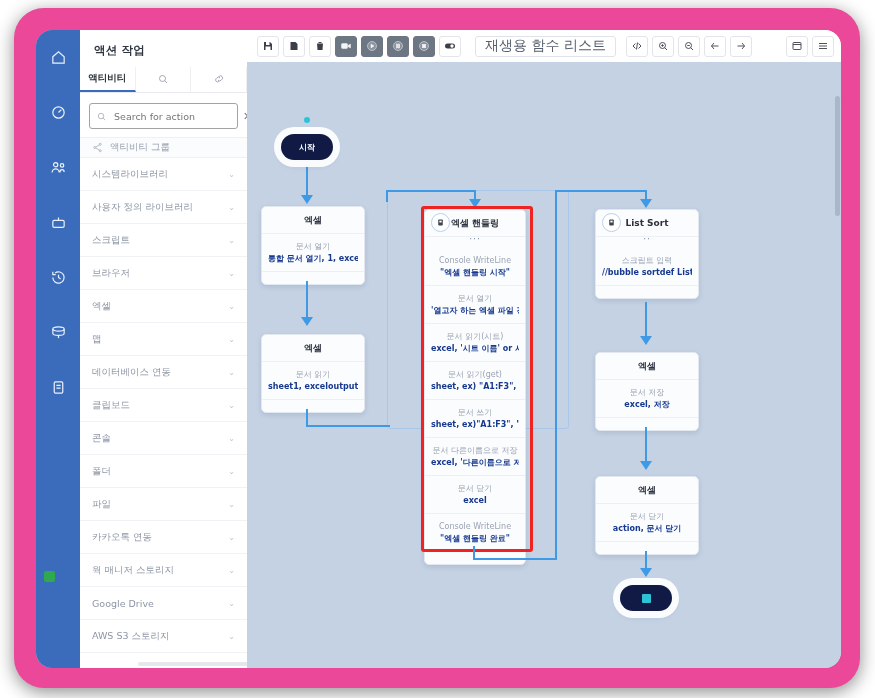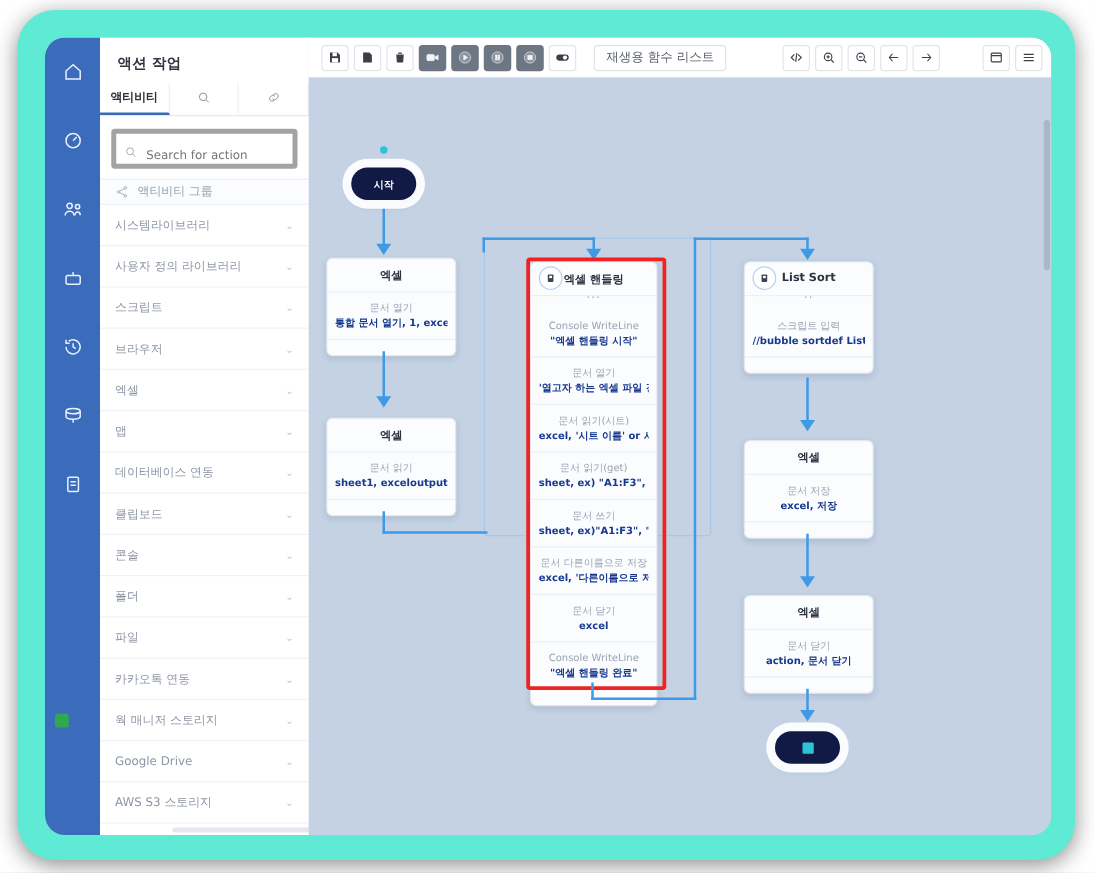--- a/index.html
+++ b/index.html
@@ -1,40 +1,40 @@
 <!DOCTYPE html>
 <html><head>
 <meta charset="utf-8">
 <style>
   html,body{margin:0;padding:0;background:#ffffff;}
   body{width:875px;height:698px;overflow:hidden;font-family:"DejaVu Sans","Liberation Sans",sans-serif;}
 
   
   .device{position:absolute;left:14px;top:8px;width:846px;height:680px;
-          background:#5eead4;border-radius:30px;box-shadow:0 4px 18px rgba(0,0,0,.45);}
+          background:#ec4899;border-radius:30px;box-shadow:0 4px 18px rgba(0,0,0,.45);}
   .screen{position:absolute;left:22px;top:22px;width:805px;height:638px;
           background:#c4d2e4;border-radius:16px;overflow:hidden;}
 
   
   .rail{position:absolute;left:0;top:0;width:44px;height:100%;background:#3a6cbb;}
   .rail .ricon{width:44px;height:55px;display:flex;align-items:center;justify-content:center;color:#eaf1fb;}
   .rail .ricon svg{width:17px;height:17px;display:block;}
   .rail-badge{position:absolute;left:8px;bottom:86px;width:11px;height:11px;background:#2fa84f;border-radius:2px;}
 
   
   .panel{position:absolute;left:44px;top:0;width:167px;height:100%;background:#ffffff;
          border-right:1px solid #e6e9ef;}
   .panel-title{padding:13px 14px 9px 14px;font-size:11.5px;font-weight:bold;color:#303640;letter-spacing:.2px;}
   .panel-tabs{display:flex;border-bottom:1px solid #e6e9ef;height:25px;}
   .ptab{flex:1;display:flex;align-items:center;justify-content:center;font-size:9.5px;color:#5b6370;
         border-right:1px solid #eef0f4;}
   .ptab.sel{color:#2a3038;font-weight:bold;border-bottom:2px solid #3a6cbb;}
   .ptab svg{width:12px;height:12px;stroke:#8b94a3;fill:none;stroke-width:1.6;}
-  .searchrow{margin:10px 9px 8px 9px;height:24px;border:4px solid #a3a3a3;border-radius:3px;
-             display:flex;align-items:flex-end;padding:0 6px;gap:5px;background:#fff;}
+  .searchrow{margin:10px 9px 8px 9px;height:24px;border:1px solid #a3a3a3;border-radius:3px;
+             display:flex;align-items:center;padding:0 6px;gap:5px;background:#fff;}
   .searchrow input{border:0;outline:0;flex:1;font-size:9.5px;color:#7b8494;
                    font-family:"DejaVu Sans","Liberation Sans",sans-serif;background:transparent;}
   .searchrow .sic svg{width:11px;height:11px;stroke:#9aa3b2;fill:none;stroke-width:1.6;}
   .clr{font-size:11px;color:#6e7686;cursor:pointer;line-height:1;}
   .grouprow{display:flex;align-items:center;gap:7px;padding:0 12px;border-top:1px solid #eef0f4;
             border-bottom:1px solid #eef0f4;background:#fbfcfd;text-align:right;}
   .grouprow span.lbl{font-size:9.5px;color:#98a1b0;}
   .grouprow svg{width:11px;height:11px;stroke:#9aa3b2;fill:none;stroke-width:1.5;}
   .acc{list-style:none;margin:0;padding:0;max-height:512px;overflow:hidden;}
   .acc li{display:flex;align-items:center;justify-content:space-between;
@@ -45,21 +45,21 @@
   .toolbar{position:absolute;left:211px;top:0;right:0;height:32px;background:#ffffff;
            border-bottom:1px solid #e3e7ee;display:flex;align-items:center;}
   .tgroup{display:flex;align-items:center;gap:4px;padding-left:10px;}
   .tbtn{width:20px;height:19px;border:1px solid #e2e6ec;border-radius:3px;background:#fff;
         display:flex;align-items:center;justify-content:center;}
   .tbtn svg{width:12px;height:12px;}
   .tbtn.dark{background:#6d7683;border-color:#6d7683;}
   .tbtn.dark svg{fill:#f2f4f7;stroke:#f2f4f7;}
   .tbtn svg{fill:#3a3f48;stroke:none;}
   .fnbtn{margin-left:10px;height:19px;border:1px solid #dfe3ea;border-radius:3px;background:#fff;
-         font-size:10px;color:#565e6c;padding:0 9px;display:flex;align-items:center;}
+         font-size:14px;color:#565e6c;padding:0 9px;display:flex;align-items:center;}
   .tright{margin-left:auto;display:flex;align-items:center;gap:4px;padding-right:7px;}
   .tright .tbtn svg{fill:none;stroke:#3a3f48;stroke-width:1.8;}
   .tsep{width:26px;}
 
   
   .canvas{position:absolute;left:211px;top:32px;right:0;bottom:0;background:#c4d2e4;overflow:hidden;}
 
   .node{position:absolute;background:#fbfcfe;border:1px solid #e3e8f0;border-radius:5px;
         box-shadow:0 2px 5px rgba(30,50,80,.13);}
   .node .nhead{height:26px;display:flex;align-items:center;justify-content:center;position:relative;

